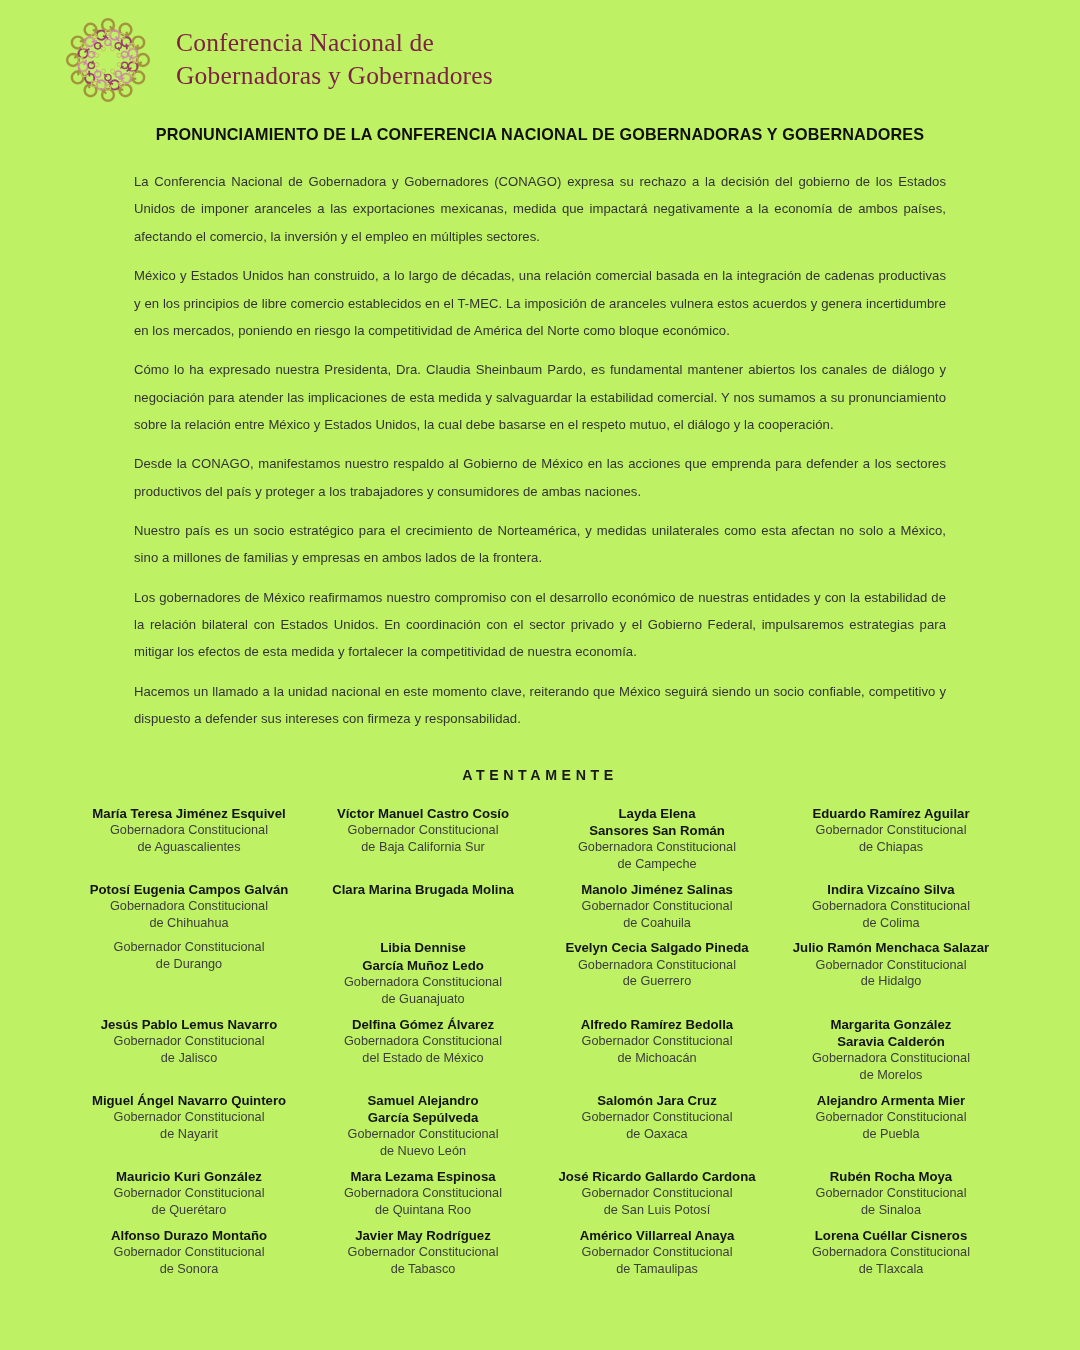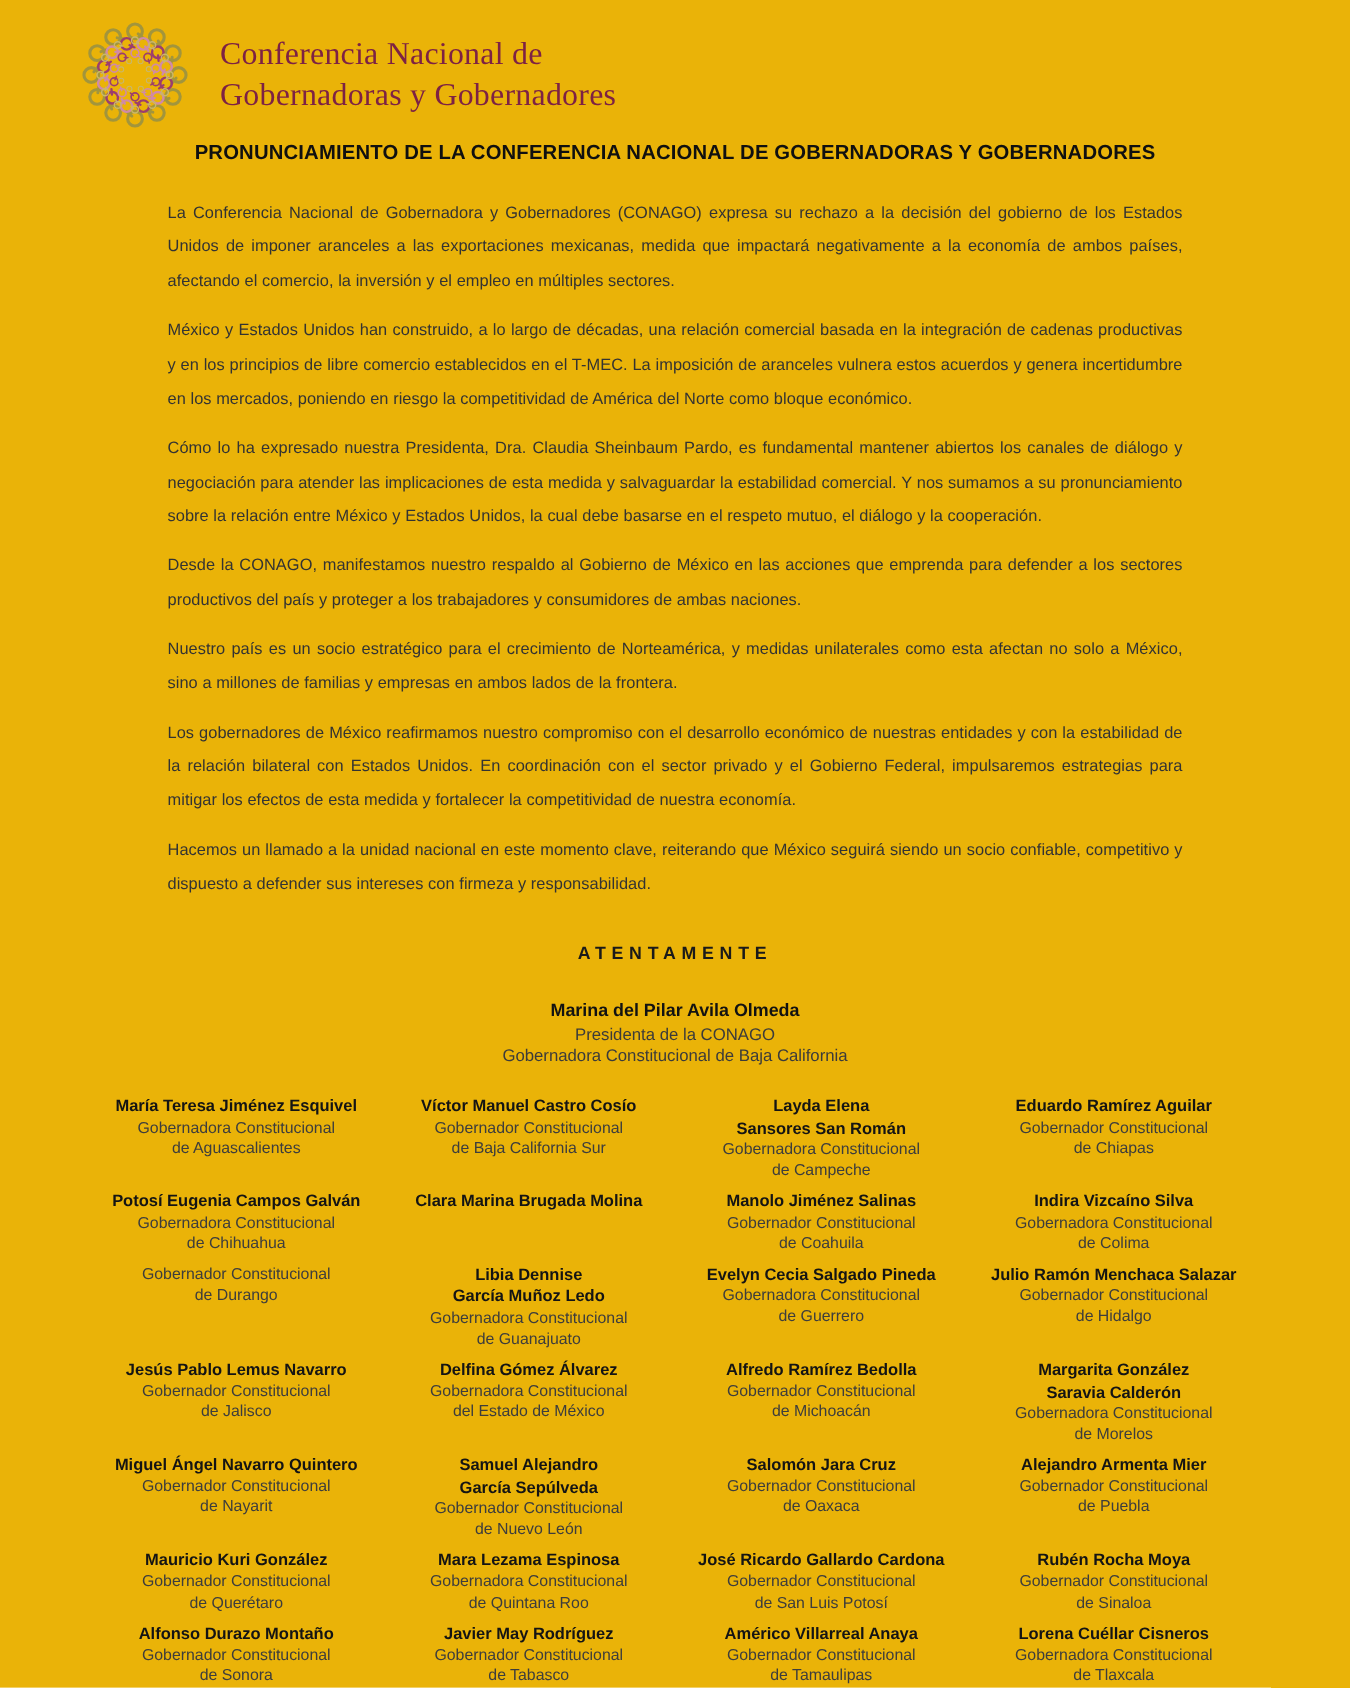--- a/index.html
+++ b/index.html
@@ -14,21 +14,21 @@
   body {
     font-family: "Liberation Sans", sans-serif;
     color: #2f2f2f;
     position: relative;
     overflow: hidden;
   }
 
   .page {
     width: 1080px;
     height: 1350px;
-    background: #eab308;
+    background: #bef264;
     position: relative;
     padding: 0;
   }
 
   
   .header {
     display: flex;
     align-items: center;
     padding: 14px 0 0 62px;
     height: 106px;
@@ -48,21 +48,21 @@
     font-family: "Liberation Serif", serif;
     font-size: 25.5px;
     line-height: 1.28;
     letter-spacing: 0.2px;
     white-space: pre-line;
   }
 
   
   .title-block {
     text-align: center;
-    margin-top: 6px;
+    margin-top: 18px;
     padding: 0 80px;
   }
   .doc-title {
     font-size: 16.2px;
     font-weight: bold;
     color: #101010;
     letter-spacing: 0.15px;
     line-height: 1.3;
   }
   .doc-date {
@@ -266,25 +266,20 @@
       <p>México y Estados Unidos han construido, a lo largo de décadas, una relación comercial basada en la integración de cadenas productivas y en los principios de libre comercio establecidos en el T-MEC. La imposición de aranceles vulnera estos acuerdos y genera incertidumbre en los mercados, poniendo en riesgo la competitividad de América del Norte como bloque económico.</p>
       <p>Cómo lo ha expresado nuestra Presidenta, Dra. Claudia Sheinbaum Pardo, es fundamental mantener abiertos los canales de diálogo y negociación para atender las implicaciones de esta medida y salvaguardar la estabilidad comercial. Y nos sumamos a su pronunciamiento sobre la relación entre México y Estados Unidos, la cual debe basarse en el respeto mutuo, el diálogo y la cooperación.</p>
       <p>Desde la CONAGO, manifestamos nuestro respaldo al Gobierno de México en las acciones que emprenda para defender a los sectores productivos del país y proteger a los trabajadores y consumidores de ambas naciones.</p>
       <p>Nuestro país es un socio estratégico para el crecimiento de Norteamérica, y medidas unilaterales como esta afectan no solo a México, sino a millones de familias y empresas en ambos lados de la frontera.</p>
       <p>Los gobernadores de México reafirmamos nuestro compromiso con el desarrollo económico de nuestras entidades y con la estabilidad de la relación bilateral con Estados Unidos. En coordinación con el sector privado y el Gobierno Federal, impulsaremos estrategias para mitigar los efectos de esta medida y fortalecer la competitividad de nuestra economía.</p>
       <p>Hacemos un llamado a la unidad nacional en este momento clave, reiterando que México seguirá siendo un socio confiable, competitivo y dispuesto a defender sus intereses con firmeza y responsabilidad.</p>
     </div>
 
   <div class="atentamente">ATENTAMENTE</div>
 
-  <div class="president">
-    <div class="nm">Marina del Pilar Avila Olmeda</div>
-    <div class="rl">Presidenta de la CONAGO</div>
-    <div class="rl">Gobernadora Constitucional de Baja California</div>
-  </div>
 
   <div class="sig-grid" id="sig-grid">
       <div class="sig-row cols-4">
         <div class="sig-cell">
           <div class="nm">María Teresa Jiménez Esquivel</div>
           <div class="rl">Gobernadora Constitucional
 de Aguascalientes</div>
         </div>
         <div class="sig-cell">
           <div class="nm">Víctor Manuel Castro Cosío</div>

